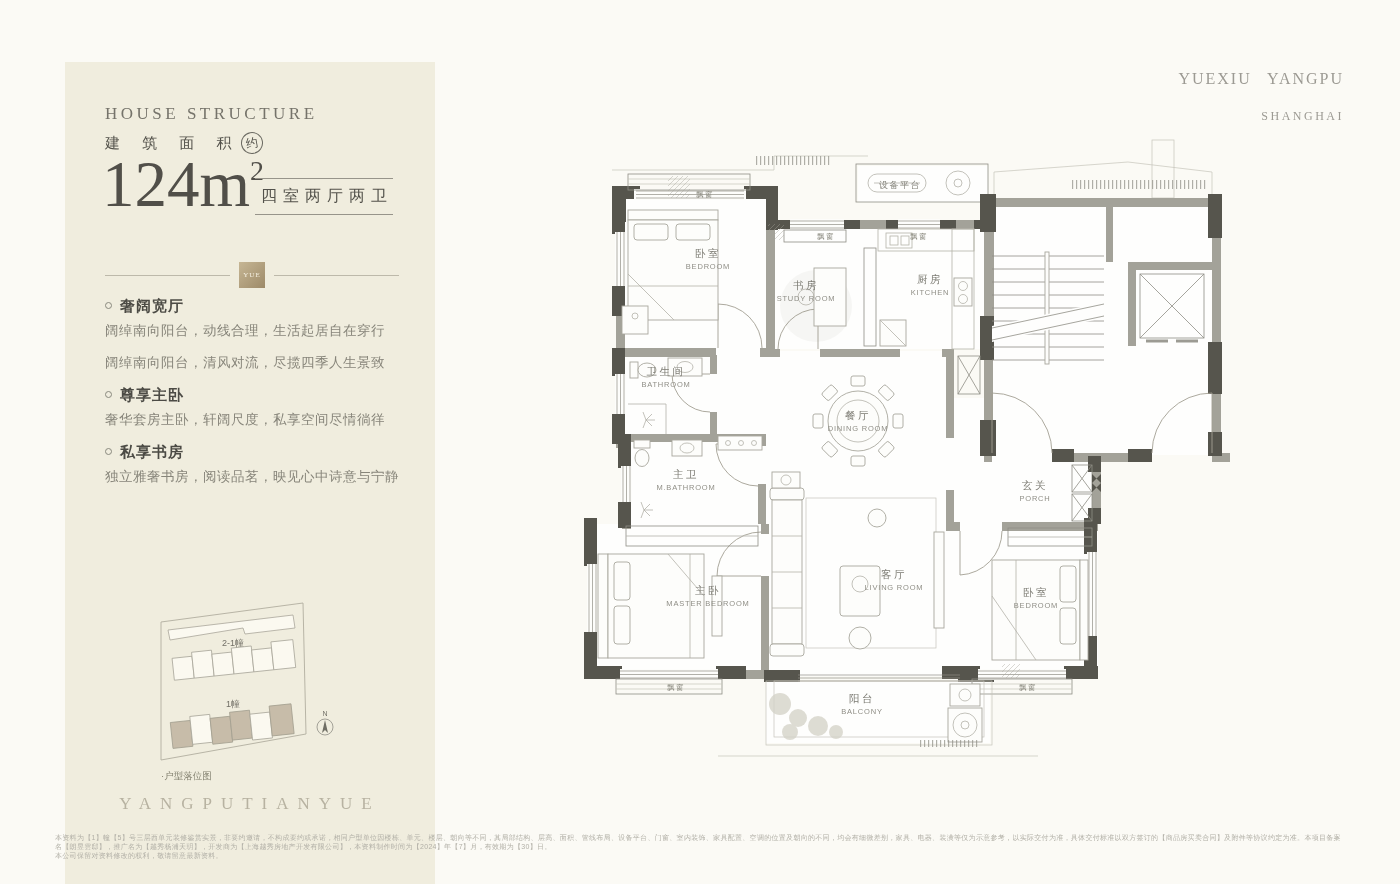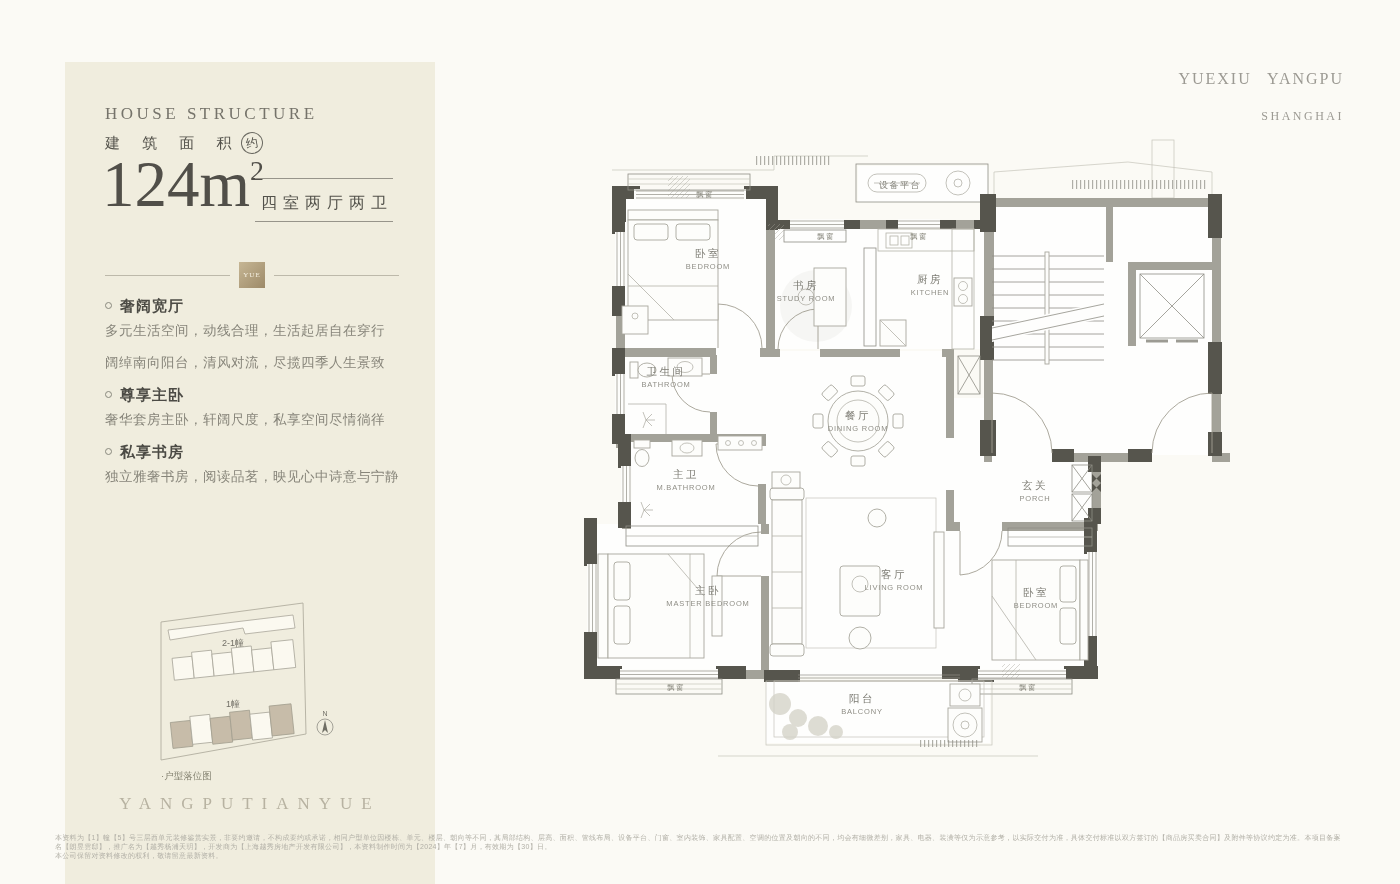--- a/index.html
+++ b/index.html
@@ -13,21 +13,21 @@
   .arearow{position:absolute;left:40px;top:70px;display:flex;align-items:center;
            font-size:15px;letter-spacing:9px;color:#53524b}
   .approx{width:20px;height:20px;border:1px solid #6b6a62;border-radius:50%;
           font-size:12px;letter-spacing:0;display:flex;align-items:center;
           justify-content:center;margin-left:0;transform:rotate(-10deg);color:#53524b}
   .bignum{position:absolute;left:37px;top:90px;font-family:"Liberation Serif",serif;
           font-size:65px;line-height:1;color:#514f49}
   .bignum .sup{font-size:28px;vertical-align:26px}
   .unittype{position:absolute;left:190px;top:116px;font-size:16px;letter-spacing:6px;
             color:#53524b;border-top:1px solid #97948a;border-bottom:1px solid #97948a;
-            padding:14px 0 7px 6px}
+            padding:7px 0 7px 6px}
   .divider{position:absolute;left:40px;top:200px;width:294px;display:flex;align-items:center;gap:9px}
   .divider .ln{flex:1;height:1px;background:#bdb9aa}
   .badge{width:26px;height:26px;background:linear-gradient(135deg,#c6b694,#9d8a68);
          display:flex;align-items:center;justify-content:center;
          font-family:"Liberation Serif",serif;font-size:7px;letter-spacing:1px;color:#f6f1e3}
   .features{position:absolute;left:40px;top:235px;width:310px}
   .feat{margin-bottom:14px}
   .feat .t{font-size:15px;font-weight:bold;color:#4c4b45;letter-spacing:1px}
   .dot{display:inline-block;width:5px;height:5px;border:1px solid #8a897e;border-radius:50%;
        margin-right:8px;vertical-align:2px}
@@ -88,21 +88,21 @@
 
   <div class="divider">
     <span class="ln"></span>
     <span class="badge">YUE</span>
     <span class="ln"></span>
   </div>
 
   <div class="features">
     <div class="feat">
       <div class="t"><span class="dot"></span><span>奢阔宽厅</span></div>
-      <div class="d">多元生活空间，动线合理，生活起居自在穿行</div>
+      <div class="d">阔绰南向阳台，动线合理，生活起居自在穿行</div>
     </div>
     <div class="feat">
       <div class="d">阔绰南向阳台，清风对流，尽揽四季人生景致</div>
     </div>
     <div class="feat">
       <div class="t"><span class="dot"></span><span>尊享主卧</span></div>
       <div class="d">奢华套房主卧，轩阔尺度，私享空间尽情徜徉</div>
     </div>
     <div class="feat">
       <div class="t"><span class="dot"></span><span>私享书房</span></div>

